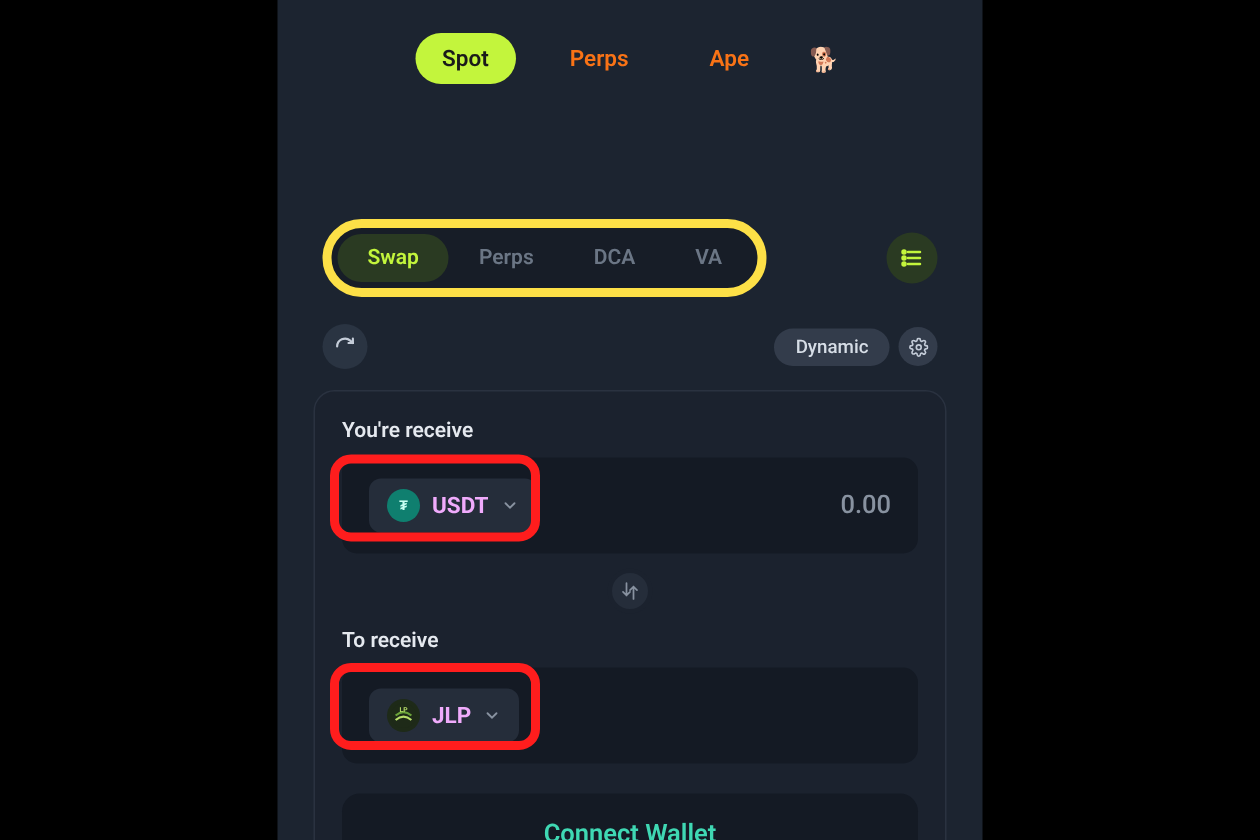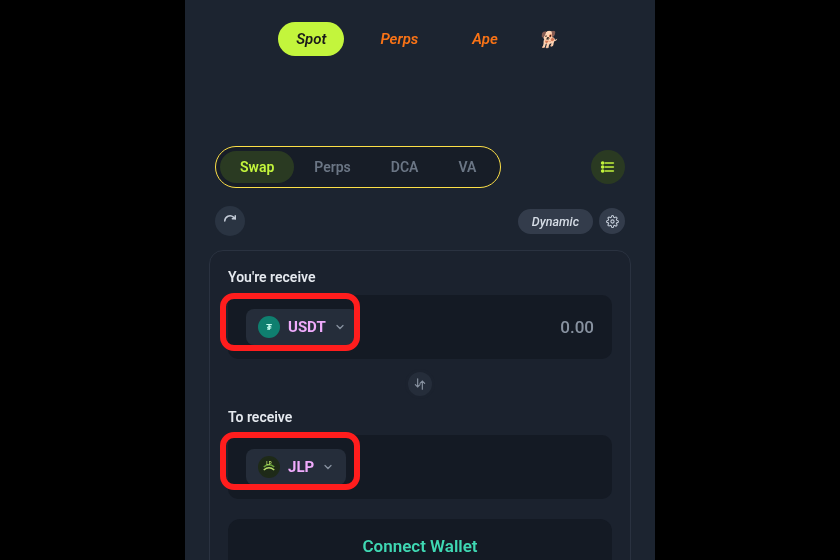--- a/index.html
+++ b/index.html
@@ -6,37 +6,37 @@
   html, body { width: 840px; height: 560px; background: #000; font-family: -apple-system, BlinkMacSystemFont, "Segoe UI", Roboto, sans-serif; overflow: hidden; }
   .app {
     position: absolute;
     left: 185px; top: 0; width: 470px; height: 560px;
     background: #1c2430;
     display: flex; flex-direction: column;
   }
   
   .topnav {
     display: flex; align-items: center; justify-content: center;
-    gap: 18px; padding: 22px 0 20px 0; font-style: italic;
+    gap: 18px; padding: 22px 0 20px 0;
   }
   .topnav-item {
     font-size: 15px; font-weight: 600; color: #f97316;
     padding: 8px 18px; border-radius: 999px; cursor: pointer;
   }
   .topnav-item.active { background: #c3f53c; color: #1a1a1a; }
   .topnav-emoji { font-size: 16px; padding: 4px; cursor: pointer; }
   
   .mode-row {
     display: flex; align-items: center; justify-content: space-between;
     padding: 0 30px; margin-top: 70px;
   }
   .mode-tabs {
     display: flex; align-items: center;
     background: #171d27; border-radius: 999px; padding: 4px;
-    border: 1px solid #fde047;
+    border: 6px solid #fde047;
   }
   .mode-tab {
     font-size: 14px; font-weight: 600; color: #6b7685;
     padding: 8px 20px; border-radius: 999px; cursor: pointer;
   }
   .mode-tab.active { background: #2a3a22; color: #c3f53c; }
   .list-btn {
     width: 34px; height: 34px; border-radius: 50%;
     background: #2a3a22; display: flex; align-items: center; justify-content: center;
     cursor: pointer;
@@ -46,21 +46,21 @@
   .ctrl-row {
     display: flex; align-items: center; justify-content: space-between;
     padding: 0 30px; margin-top: 18px;
   }
   .refresh-btn {
     width: 30px; height: 30px; border-radius: 50%;
     background: #2a3442; display: flex; align-items: center; justify-content: center;
     cursor: pointer;
   }
   .refresh-btn svg { width: 14px; height: 14px; }
-  .dynamic-group { display: flex; align-items: center; gap: 6px; font-style: italic; }
+  .dynamic-group { display: flex; align-items: center; gap: 6px; }
   .dynamic-pill {
     background: #333c4b; border-radius: 999px;
     padding: 5px 14px; font-size: 12.5px; color: #d6dde6; font-weight: 500;
     cursor: pointer;
   }
   .gear-btn {
     width: 26px; height: 26px; border-radius: 50%;
     background: #333c4b; display: flex; align-items: center; justify-content: center;
     cursor: pointer;
   }

